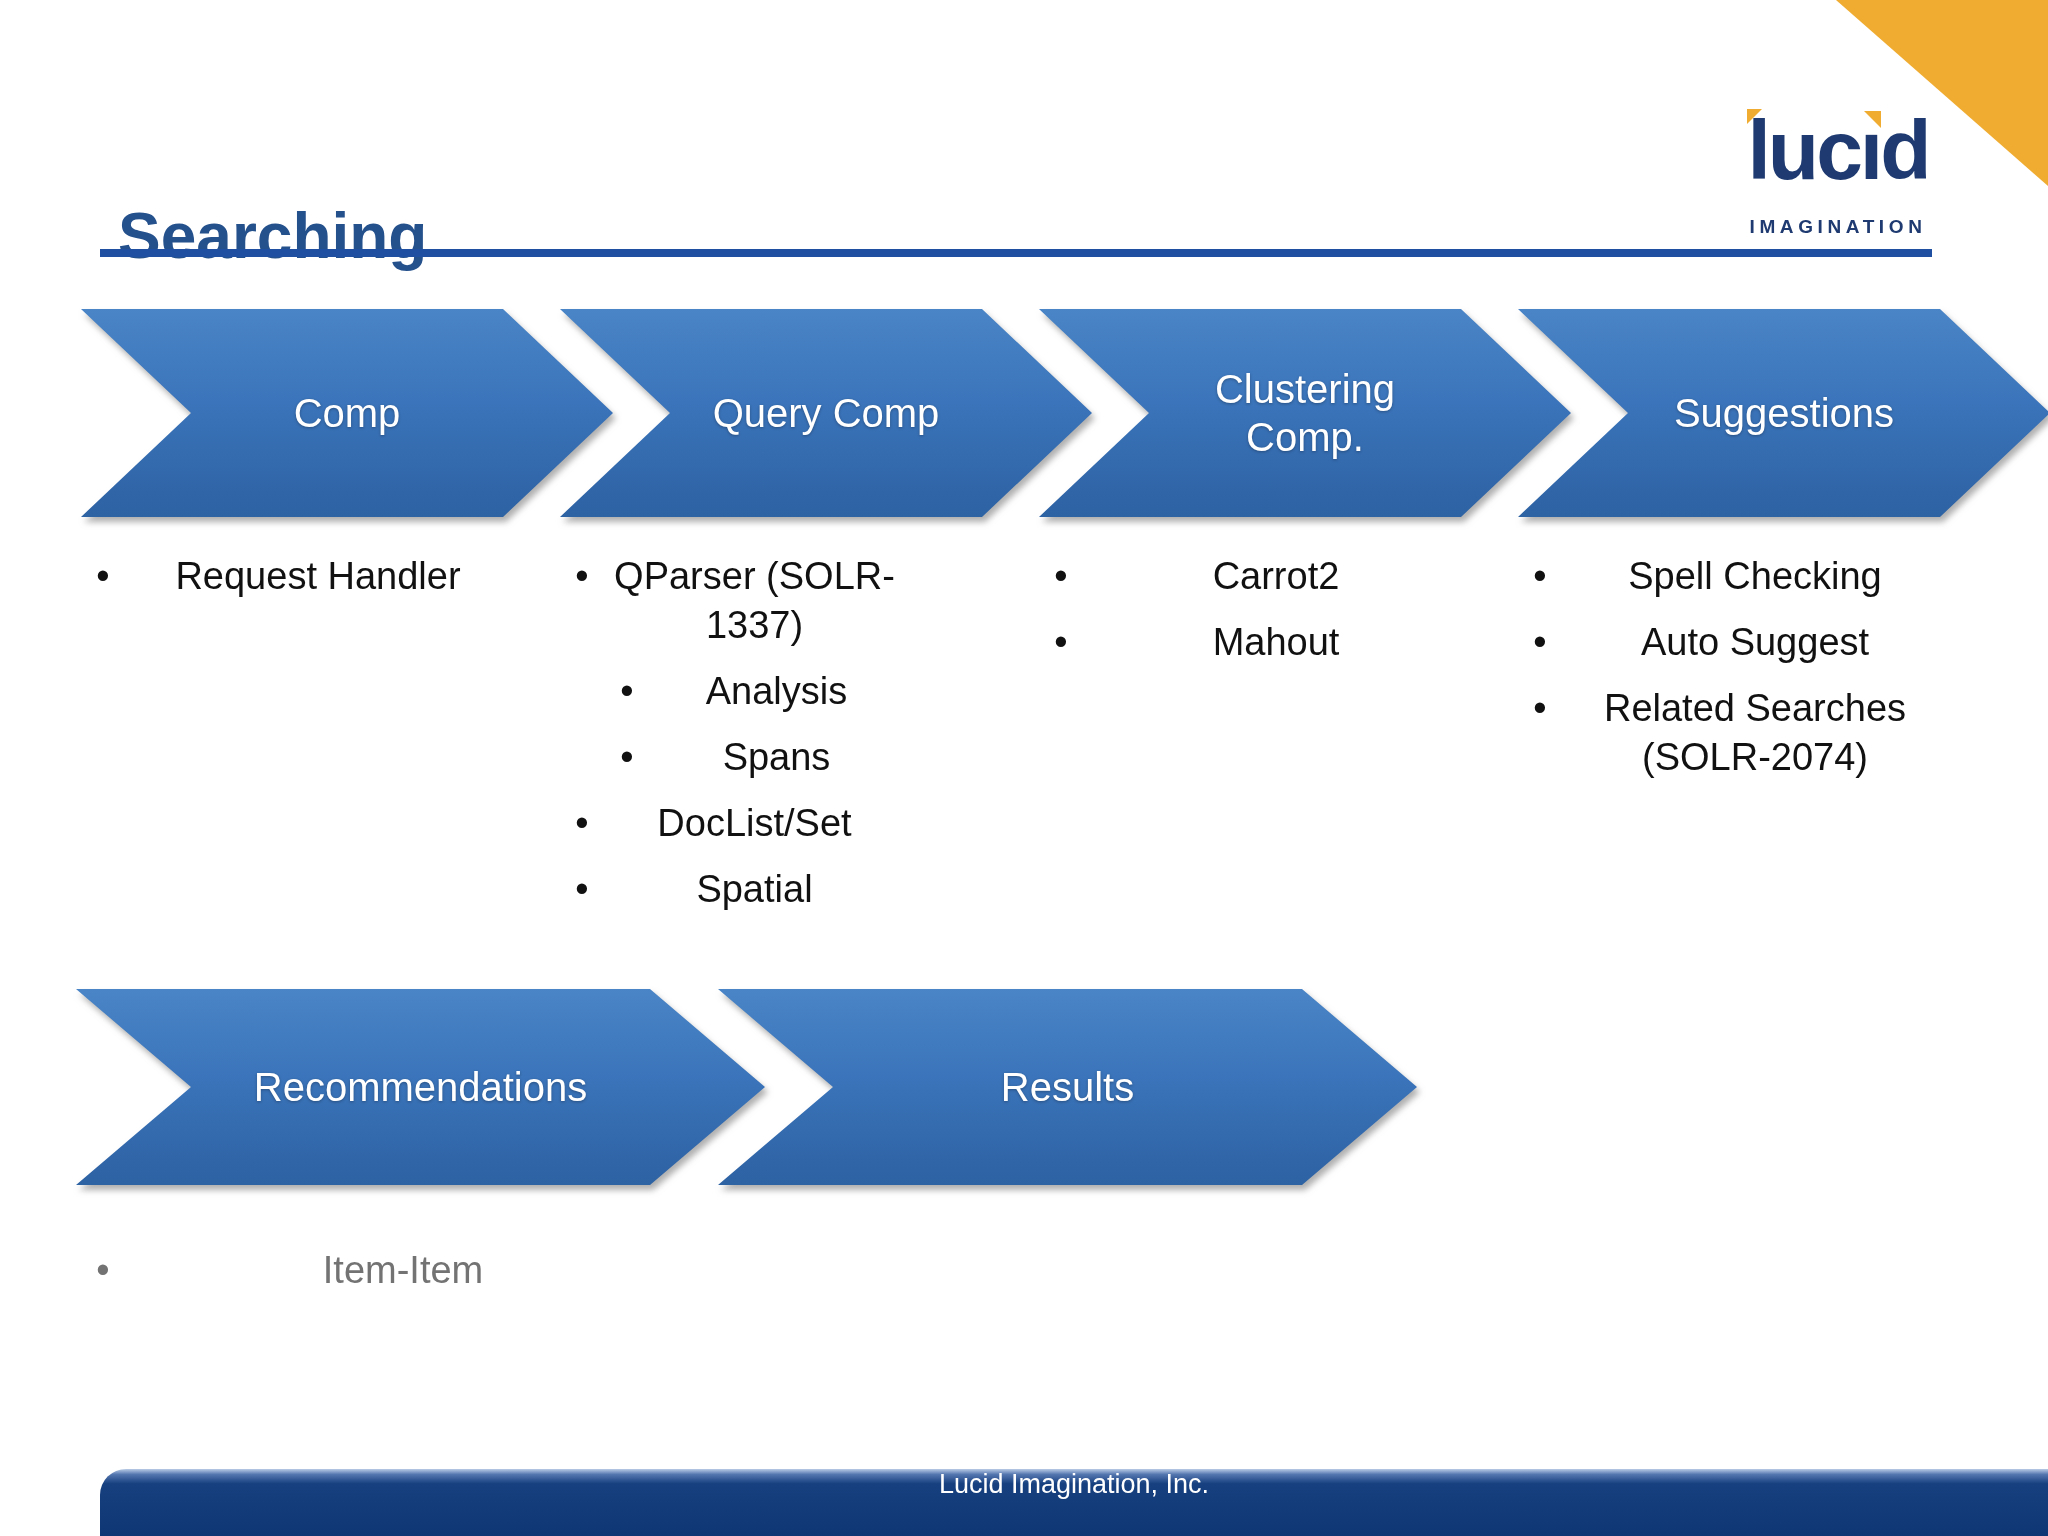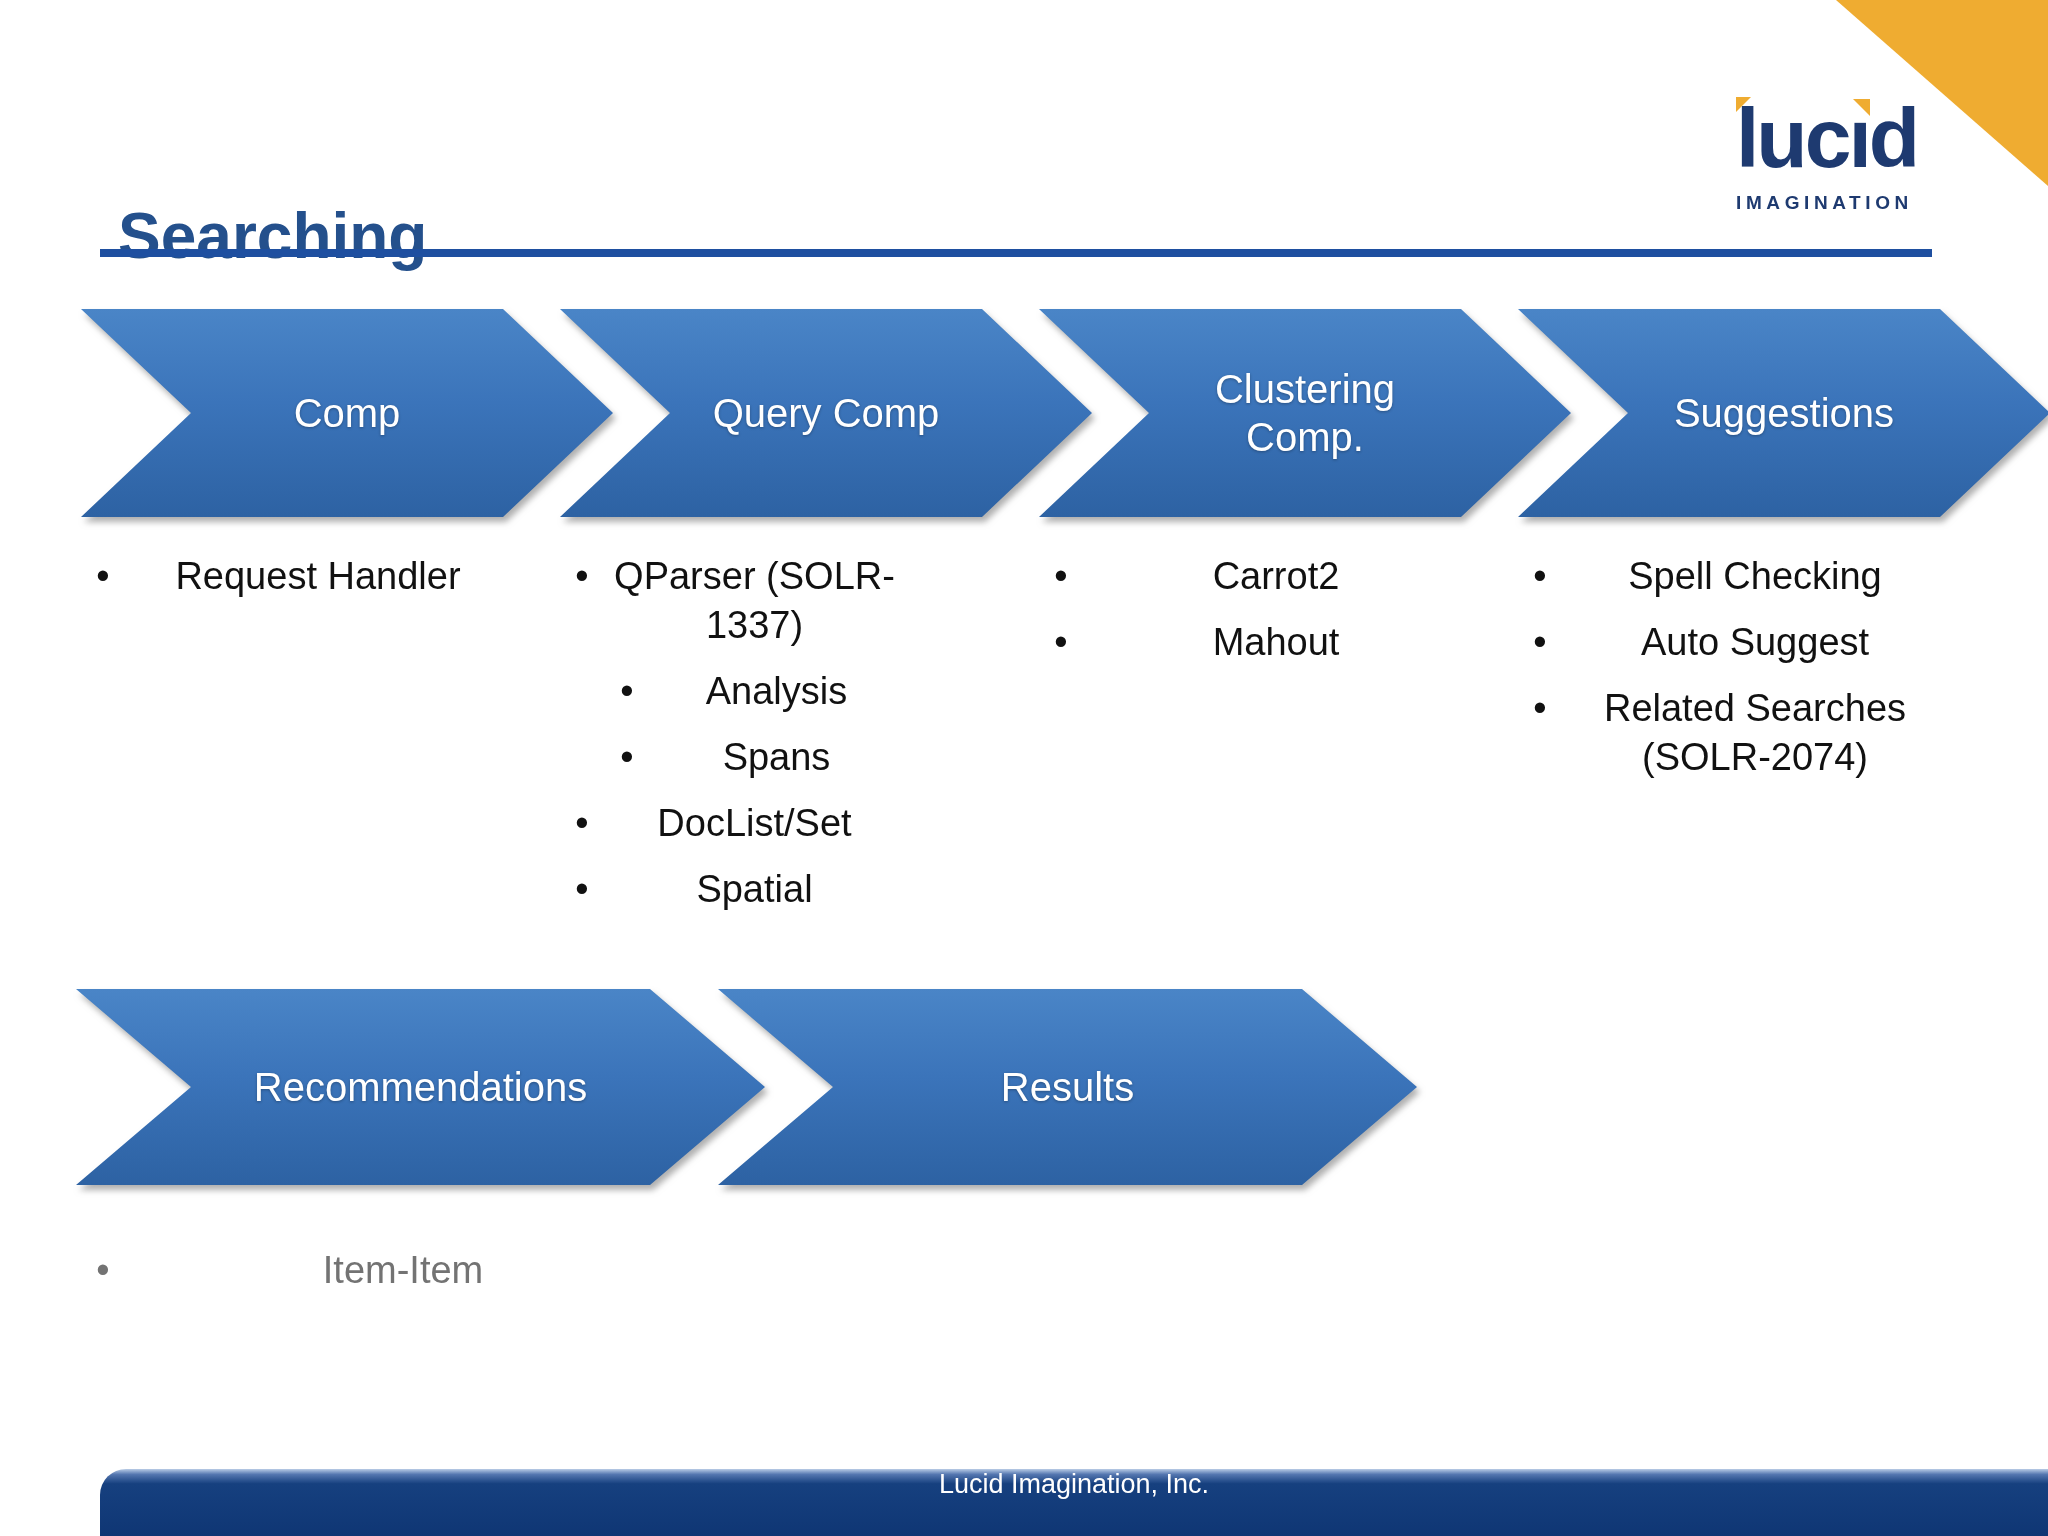--- a/index.html
+++ b/index.html
@@ -13,37 +13,37 @@
 
   
   .corner-triangle{
     position:absolute;top:0;right:0;
     width:0;height:0;
     border-left:212px solid transparent;
     border-top:186px solid #efac31;
   }
 
   
-  .logo{position:absolute;left:1736px;top:96px;width:204px;text-align:left;}
+  .logo{position:absolute;left:1736px;top:108px;width:204px;text-align:center;}
   .logo-word{
     font-size:84px;font-weight:bold;letter-spacing:-3px;
     color:#1e3a70;line-height:1;white-space:nowrap;
   }
   .logo-l{position:relative;display:inline-block;}
   .l-accent{
     position:absolute;left:0px;top:1px;width:0;height:0;
     border-top:15px solid #efac31;border-right:15px solid transparent;
   }
   .logo-i{position:relative;display:inline-block;}
   .i-dot{
     position:absolute;top:3px;right:-1px;width:0;height:0;
     border-top:17px solid #efac31;border-left:17px solid transparent;
   }
   .logo-sub{
-    margin-top:12px;font-size:19px;font-weight:bold;
+    margin-top:24px;font-size:19px;font-weight:bold;
     letter-spacing:4.6px;color:#1e3a70;white-space:nowrap;
   }
 
   
   .title{
     position:absolute;left:118px;top:158px;
     font-size:64px;font-weight:bold;color:#24508c;line-height:1.1;
   }
   .title-rule{
     position:absolute;left:100px;top:249px;width:1832px;height:8px;

